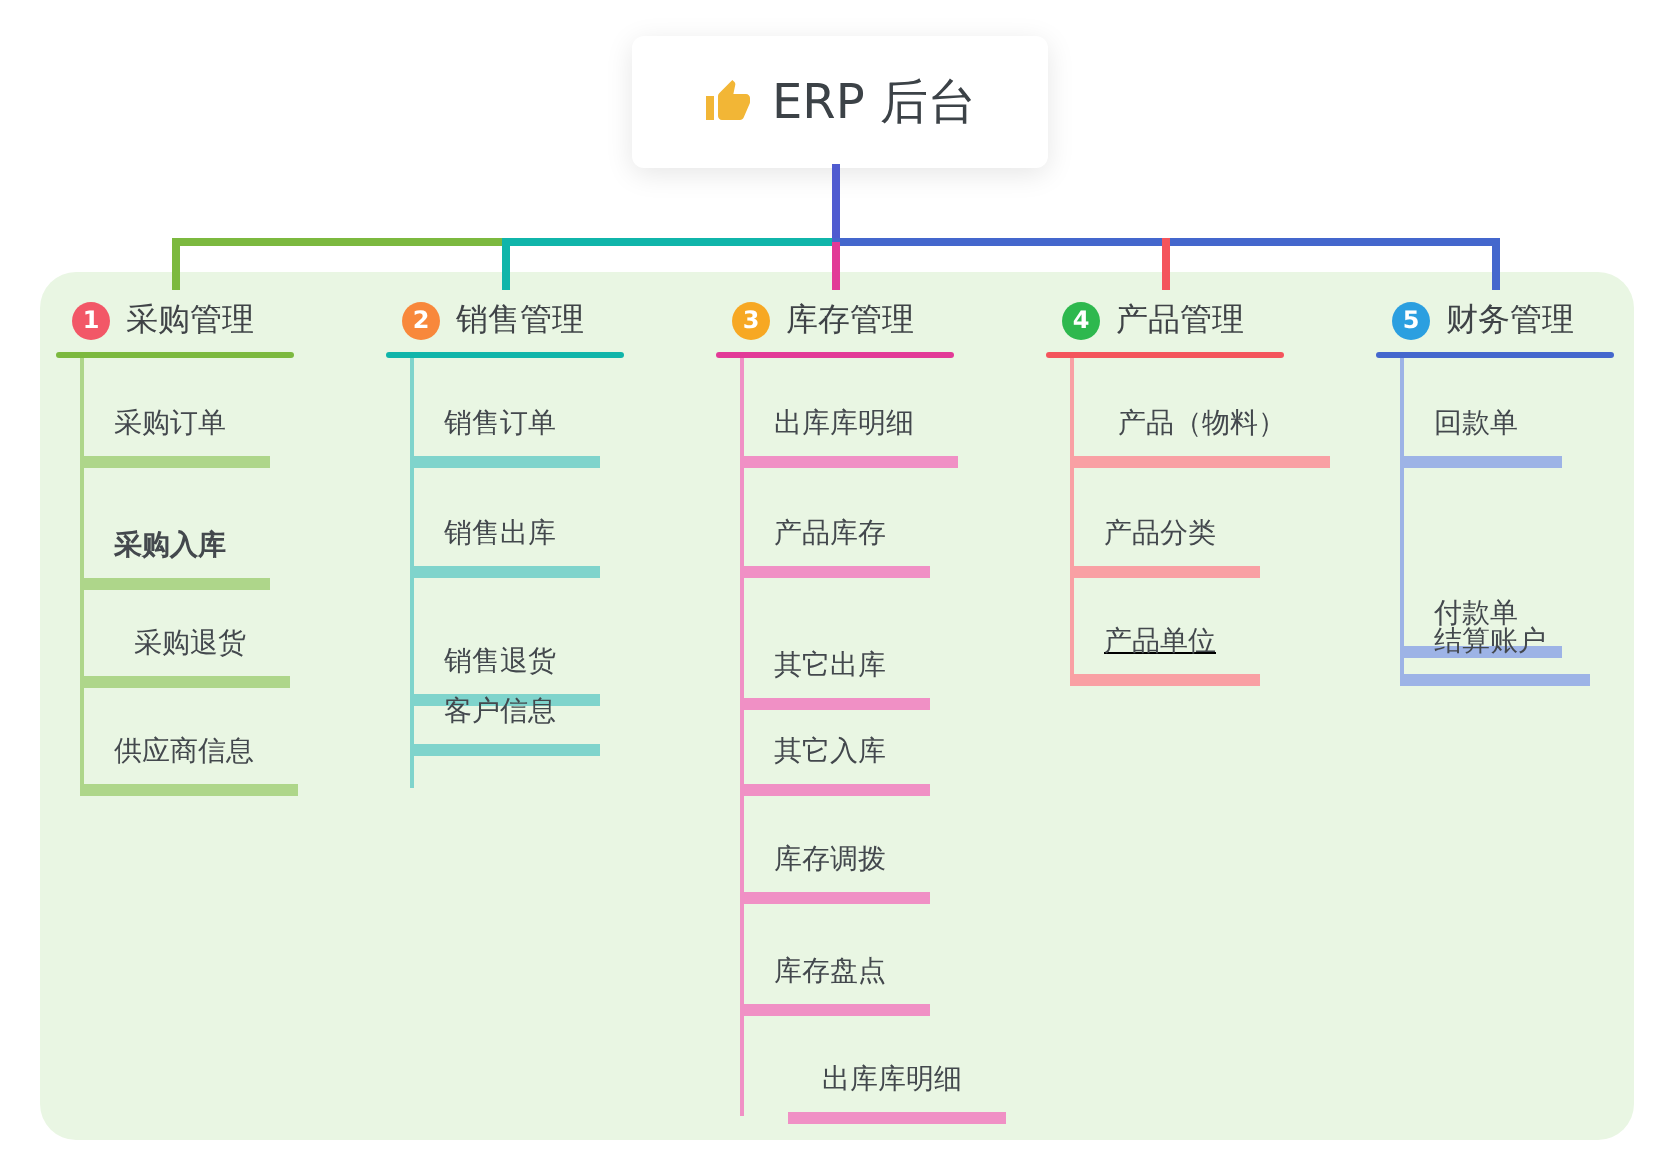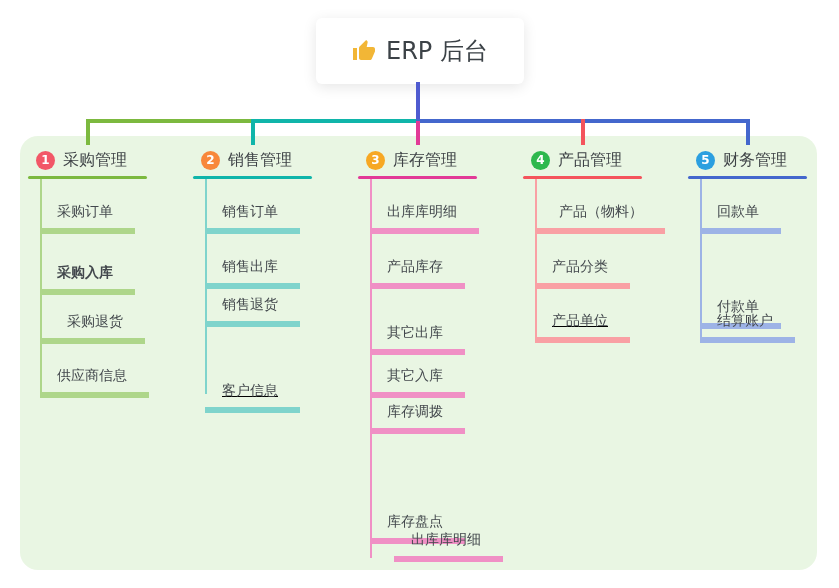--- a/index.html
+++ b/index.html
@@ -127,24 +127,24 @@
       <span class="branch-label">销售管理</span>
     </div>
     <div class="branch-underline" style="background-color: rgb(16, 181, 170);"></div>
     <div class="child-vline" style="height: 215px; background-color: rgb(127, 212, 204);"></div>
     <div class="child" style="top: 197px; border-bottom-color: rgb(127, 212, 204); text-align: center;">
       <span>销售订单</span>
       </div>
     <div class="child" style="top: 251.7px; border-bottom-color: rgb(127, 212, 204);">
       <span>销售出库</span>
       </div>
-    <div class="child" style="top: 290px; border-bottom-color: rgb(127, 212, 204);">
+    <div class="child" style="top: 316px; border-bottom-color: rgb(127, 212, 204);">
       <span>销售退货</span>
       </div>
-    <div class="child" style="top: 376px; border-bottom-color: rgb(127, 212, 204); text-decoration: underline;">
+    <div class="child" style="top: 341px; border-bottom-color: rgb(127, 212, 204);">
       <span>客户信息</span>
       </div>
   </div>
 
   <div class="branch" style="left:358px;">
     <div class="branch-head">
       <span class="badge" style="background-color: rgb(247, 168, 35);">3</span>
       <span class="branch-label">库存管理</span>
     </div>
     <div class="branch-underline" style="background-color: rgb(226, 58, 151);"></div>
@@ -154,24 +154,24 @@
       </div>
     <div class="child" style="top: 251.7px; border-bottom-color: rgb(240, 144, 197);">
       <span>产品库存</span>
       </div>
     <div class="child" style="top: 318px; border-bottom-color: rgb(240, 144, 197); justify-content: flex-end;">
       <span>其它出库</span>
       </div>
     <div class="child" style="top: 361.1px; border-bottom-color: rgb(240, 144, 197);">
       <span>其它入库</span>
       </div>
-    <div class="child" style="top: 397px; border-bottom-color: rgb(240, 144, 197);">
+    <div class="child" style="top: 415px; border-bottom-color: rgb(240, 144, 197);">
       <span>库存调拨</span>
       </div>
-    <div class="child" style="top: 470.5px; border-bottom-color: rgb(240, 144, 197); margin-top: 36px;">
+    <div class="child" style="top: 470.5px; border-bottom-color: rgb(240, 144, 197);">
       <span>库存盘点</span>
       </div>
     <div class="child" style="top: 525.2px; border-bottom-color: rgb(240, 144, 197); margin-left: 24px;">
       <span>出库库明细</span>
       </div>
   </div>
 
   <div class="branch" style="left:523px;">
     <div class="branch-head">
       <span class="badge" style="background-color: rgb(46, 184, 78);">4</span>

